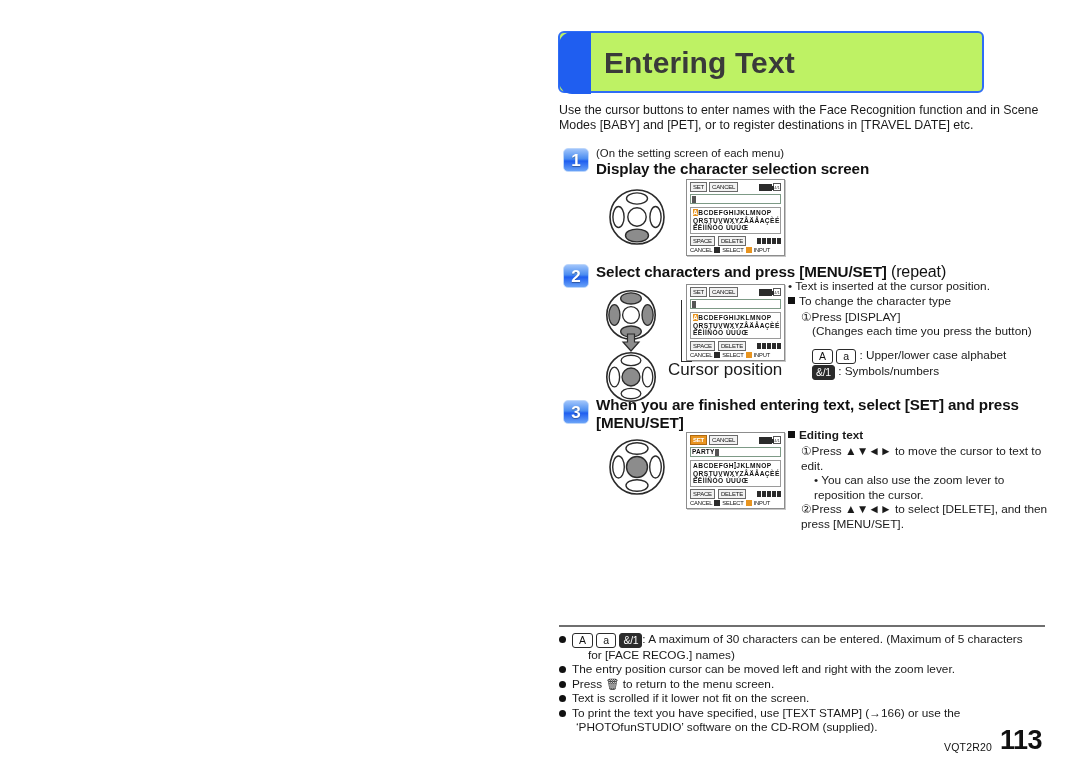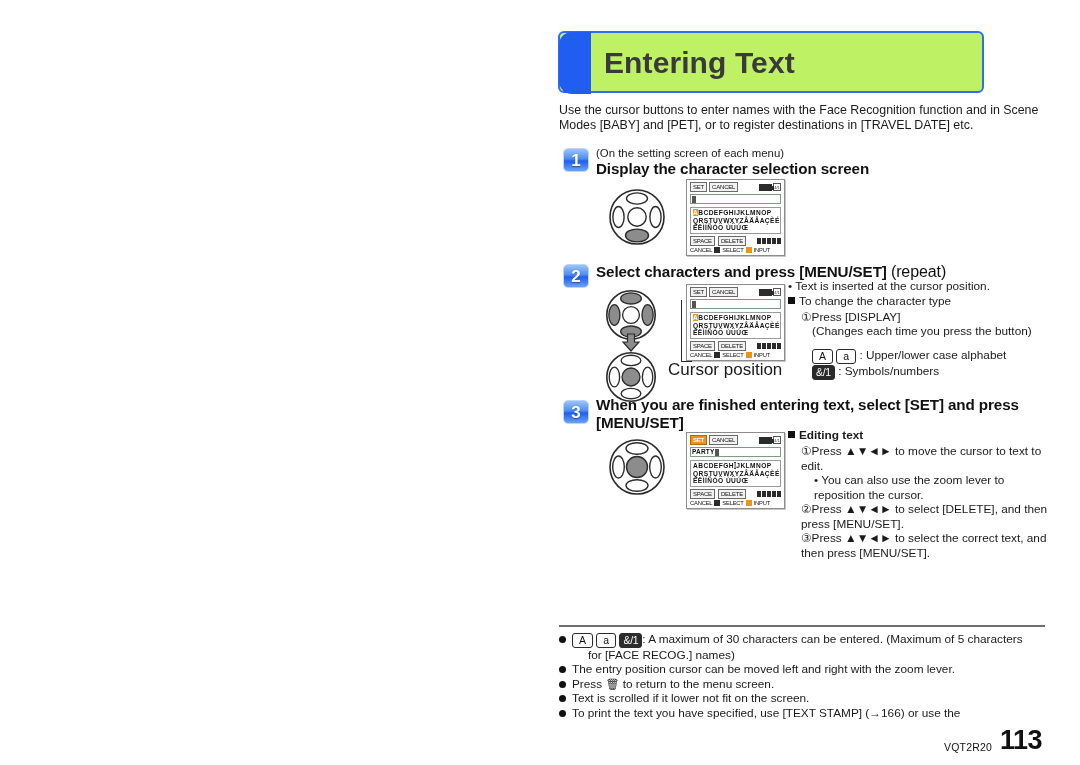--- a/index.html
+++ b/index.html
@@ -333,21 +333,20 @@
       <span>INPUT</span>
     </div>
   </div>
 
   <div class="rcol" style="left:801px; top:444px; width:249px; text-indent:0;">①Press ▲▼◄► to move the cursor to text to edit.</div>
   <div class="rcol" style="left:788px; top:428px; width:262px; font-weight:bold;">
     <span class="sqbullet"></span><span>Editing text</span>
   </div>
   <div class="rcol" style="left:814px; top:473px; width:236px;">• You can also use the zoom lever to reposition the cursor.</div>
   <div class="rcol" style="left:801px; top:502px; width:249px;">②Press ▲▼◄► to select [DELETE], and then press [MENU/SET].</div>
-  <div class="rcol" style="left:801px; top:531px; width:249px;">③Press ▲▼◄► to select the correct text, and then press [MENU/SET].</div>
 
   <div class="hr"></div>
   <div class="notes">
 
     <div class="note">
       <span class="dot"></span>
       <span class="keycap">A</span>
       <span class="keycap">a</span>
       <span class="keycap inv">&amp;/1</span><span>: A maximum of 30 characters can be entered. (Maximum of 5 characters</span>
       <div style="padding-left:4px;margin-left:12px;">for [FACE RECOG.] names)</div>
@@ -364,20 +363,21 @@
     </div>
 
     <div class="note">
       <span class="dot"></span>
       <span>Text is scrolled if it lower not fit on the screen.</span>
     </div>
 
     <div class="note">
       <span class="dot"></span>
       <span>To print the text you have specified, use [TEXT STAMP] (→166) or use the</span>
+      <div style="padding-left:4px;">‘PHOTOfunSTUDIO’ software on the CD-ROM (supplied).</div>
     </div>
 
   </div>
 
   <div class="footer-code">VQT2R20</div>
   <div class="footer-page">113</div>
 
 </div>
 
 </body></html>

